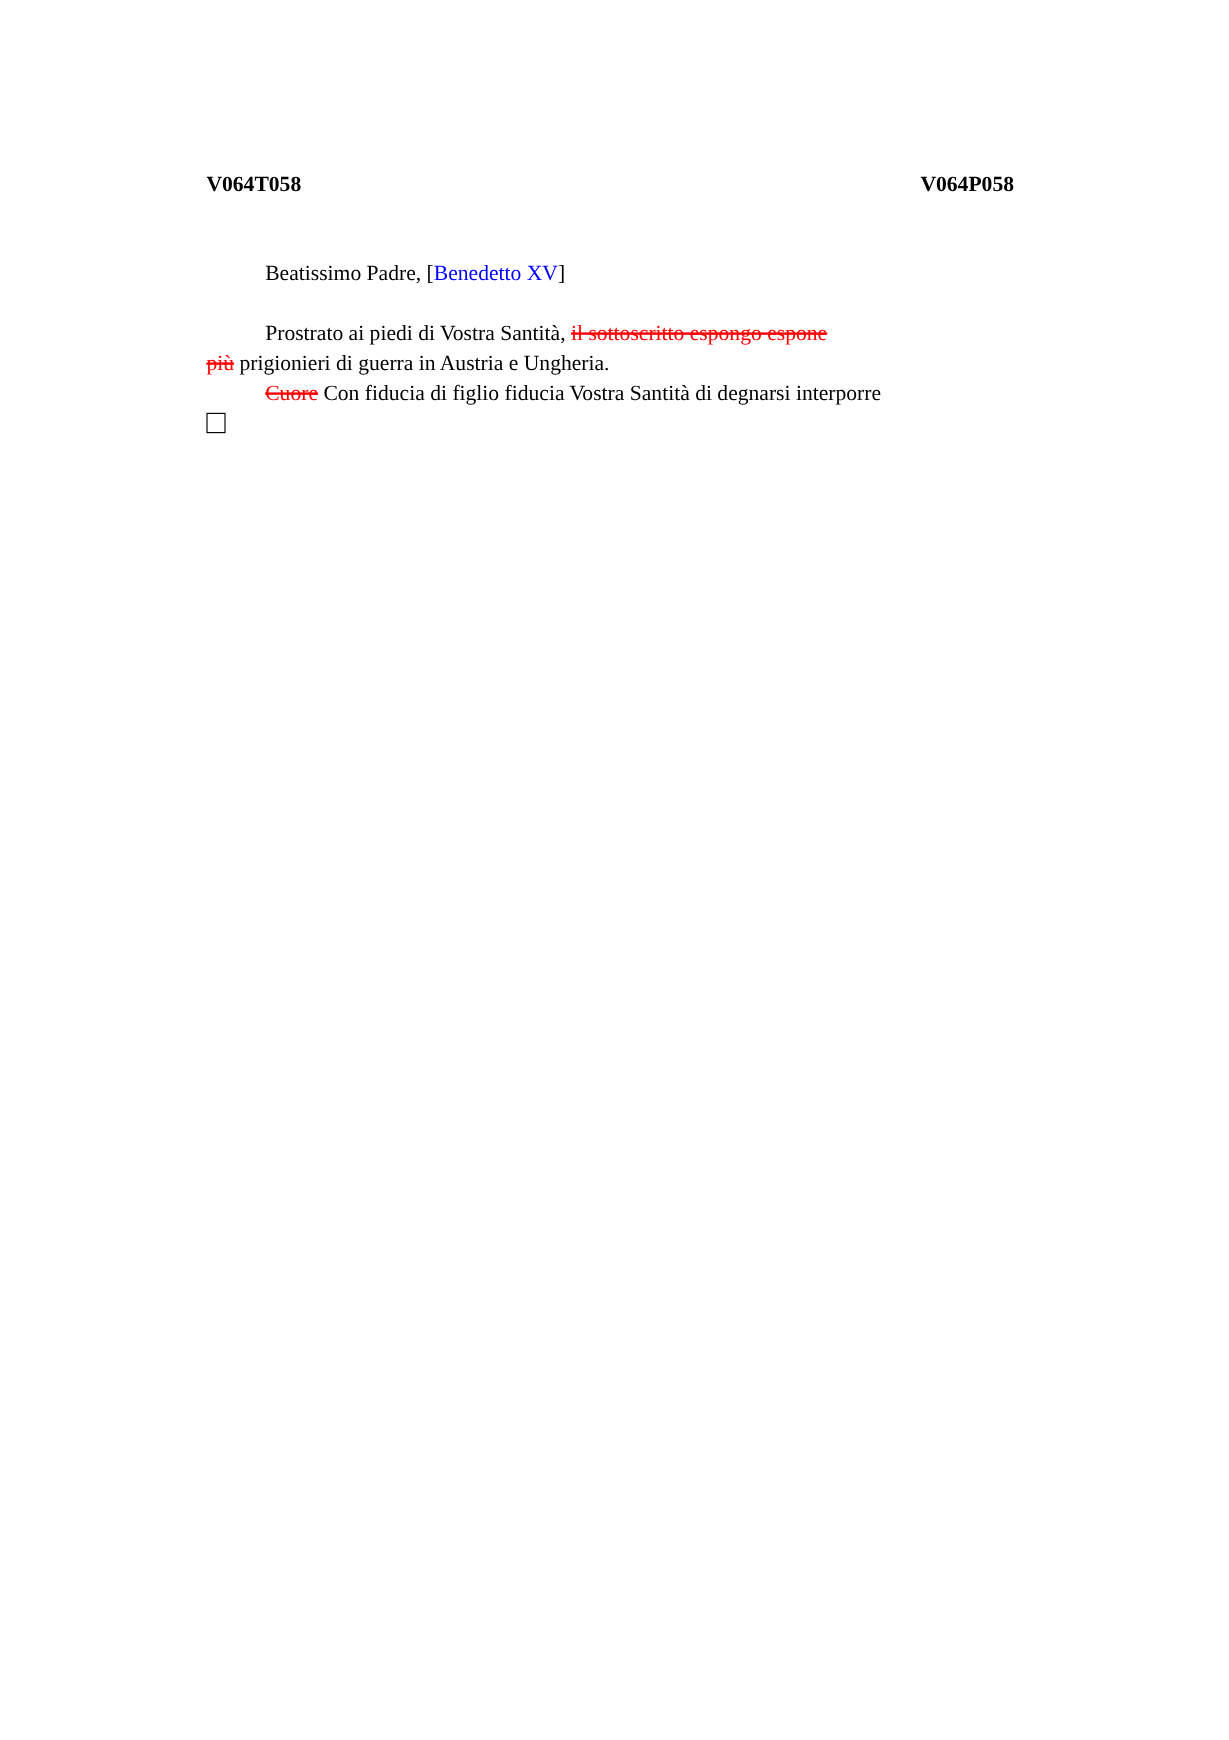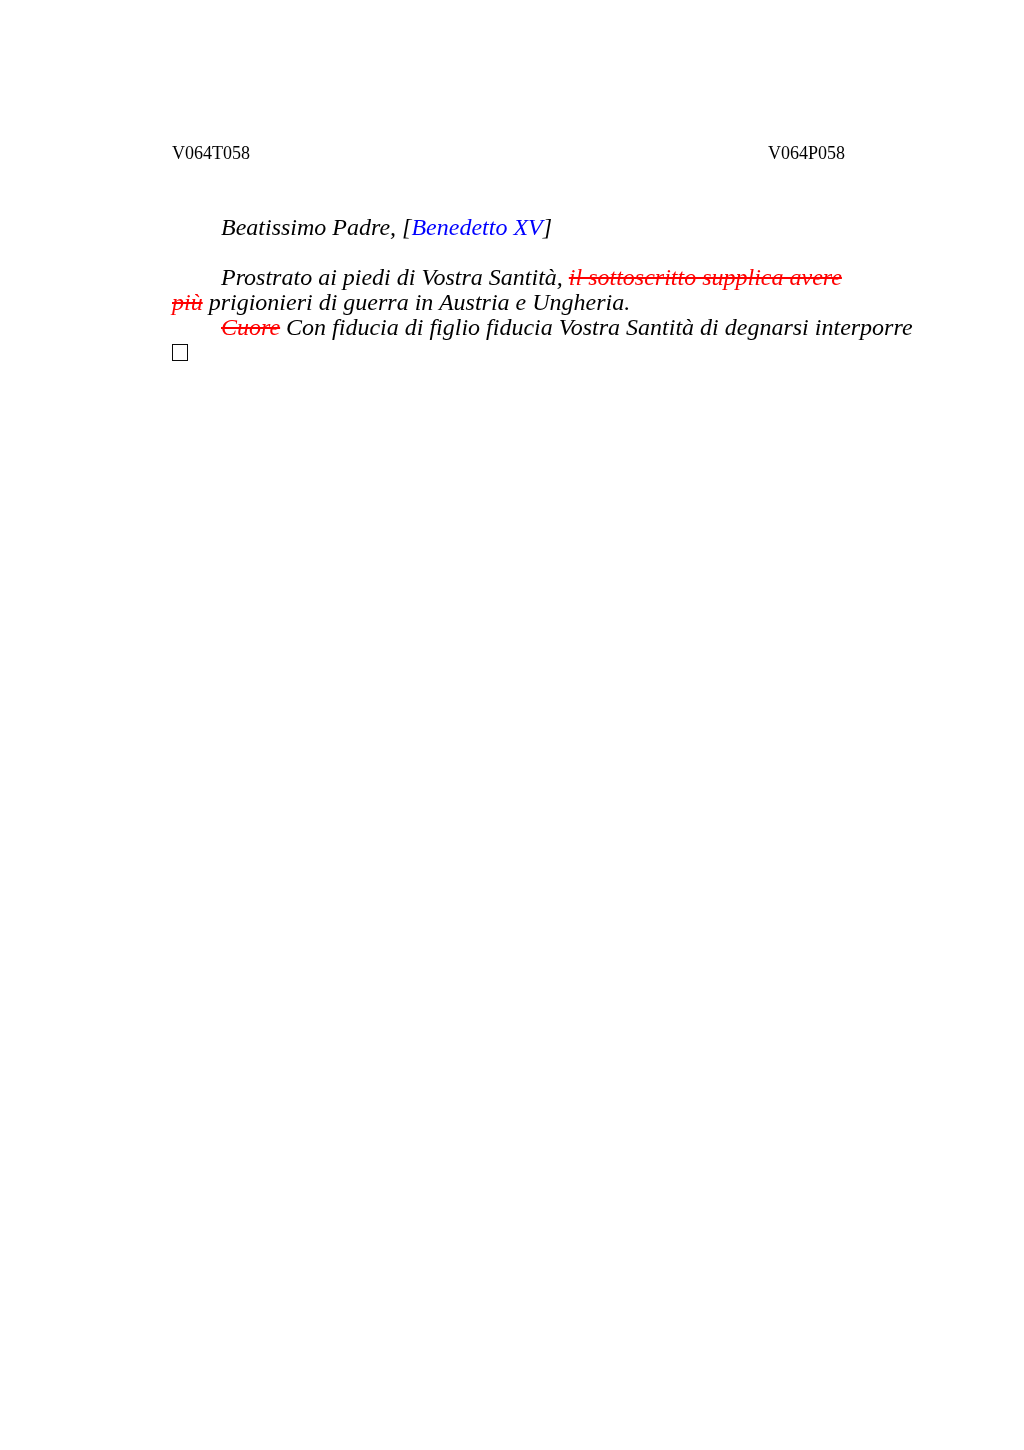--- a/index.html
+++ b/index.html
@@ -24,30 +24,30 @@
   .header-row {
     display: flex;
     justify-content: space-between;
     box-sizing: border-box;
     width: 714px;
     padding-right: 41px;
     font-size: 18px;
     line-height: 25px;
     margin-bottom: 49px;
     white-space: pre;
+    font-weight: bold;
   }
   .body-block {
     width: 714px;
   }
   .line {
-    font-size: 24px;
+    font-size: 18px;
     line-height: 25px;
     min-height: 25px;
     white-space: pre;
-    font-style: italic;
   }
   .line.indent {
     padding-left: 49px;
   }
   .run.normal { color: #000000; }
   .run.strike {
     color: #fe0000;
     text-decoration: line-through;
     text-decoration-thickness: 1.5px;
   }
@@ -68,18 +68,18 @@
 <body>
 
 <div class="page">
   <div class="header-row">
     <span>V064T058</span>
     <span>V064P058</span>
   </div>
   <div class="body-block" id="letter-body">
       <div class="line indent"><span class="run normal">Beatissimo Padre, [</span><span class="run link">Benedetto XV</span><span class="run normal">]</span></div>
       <div class="line"></div>
-      <div class="line indent"><span class="run normal">Prostrato ai piedi di Vostra Santità, </span><span class="run strike">il sottoscritto supplica avere</span></div>
+      <div class="line indent"><span class="run normal">Prostrato ai piedi di Vostra Santità, </span><span class="run strike">il sottoscritto espongo espone</span></div>
       <div class="line"><span class="run strike">più</span><span class="run normal"> prigionieri di guerra in Austria e Ungheria.</span></div>
       <div class="line indent"><span class="run strike">Cuore</span><span class="run normal"> Con fiducia di figlio fiducia Vostra Santità di degnarsi interporre</span></div>
       <div class="line"><span class="run box"></span></div>
     </div>
 </div>
 
 </body></html>

